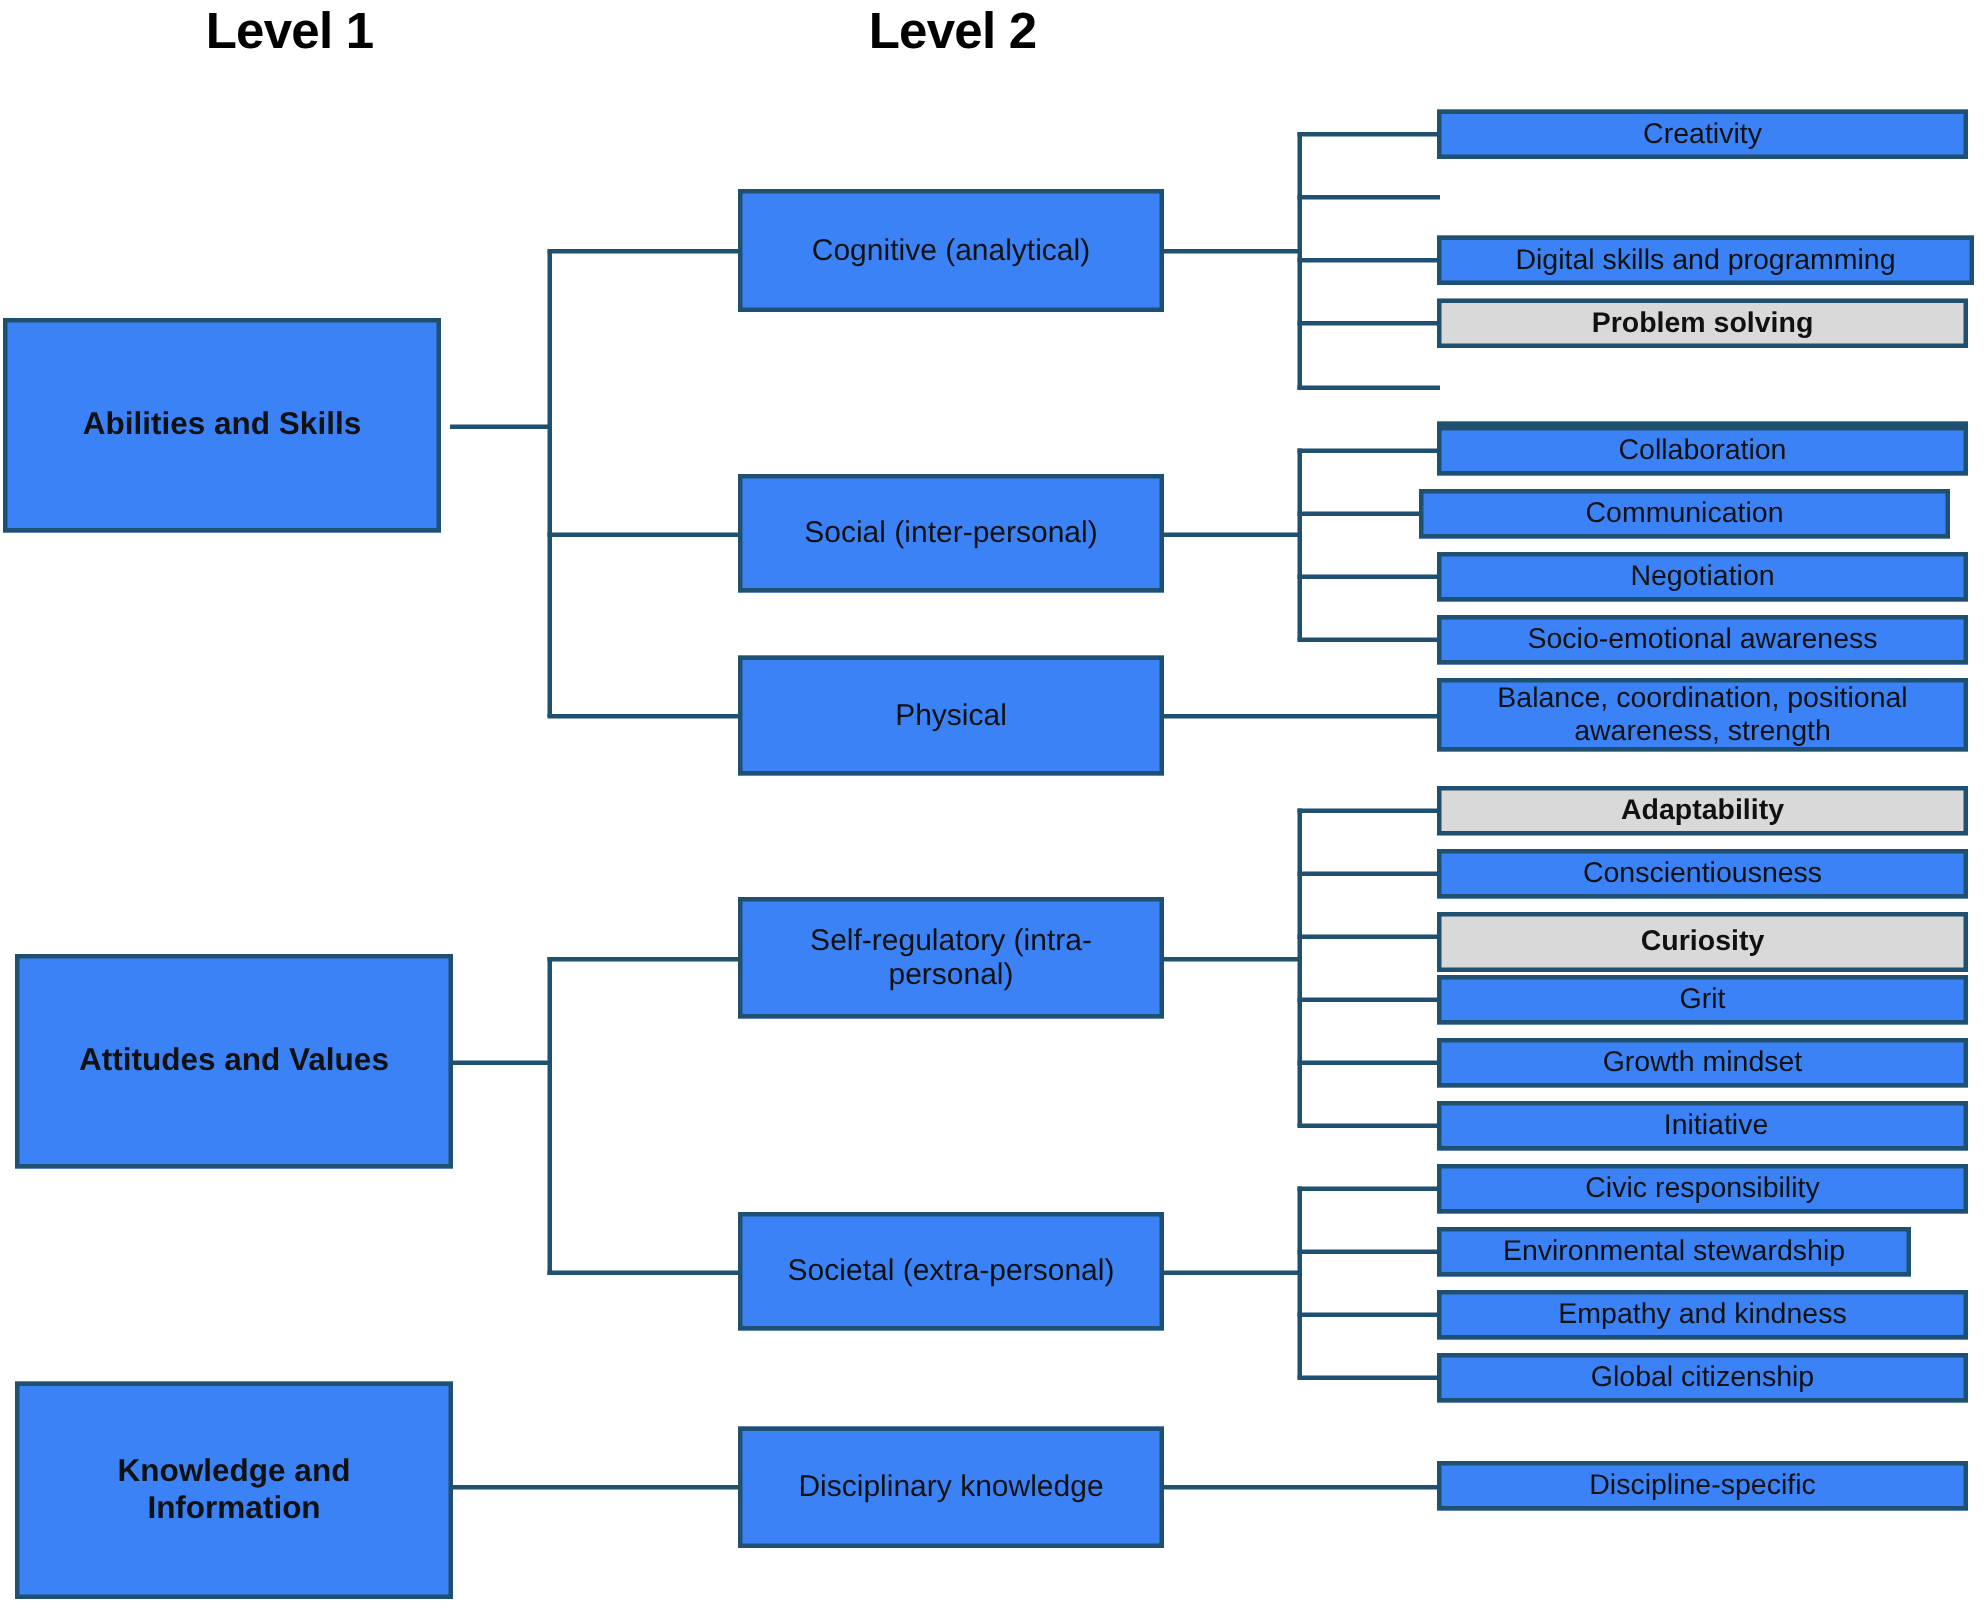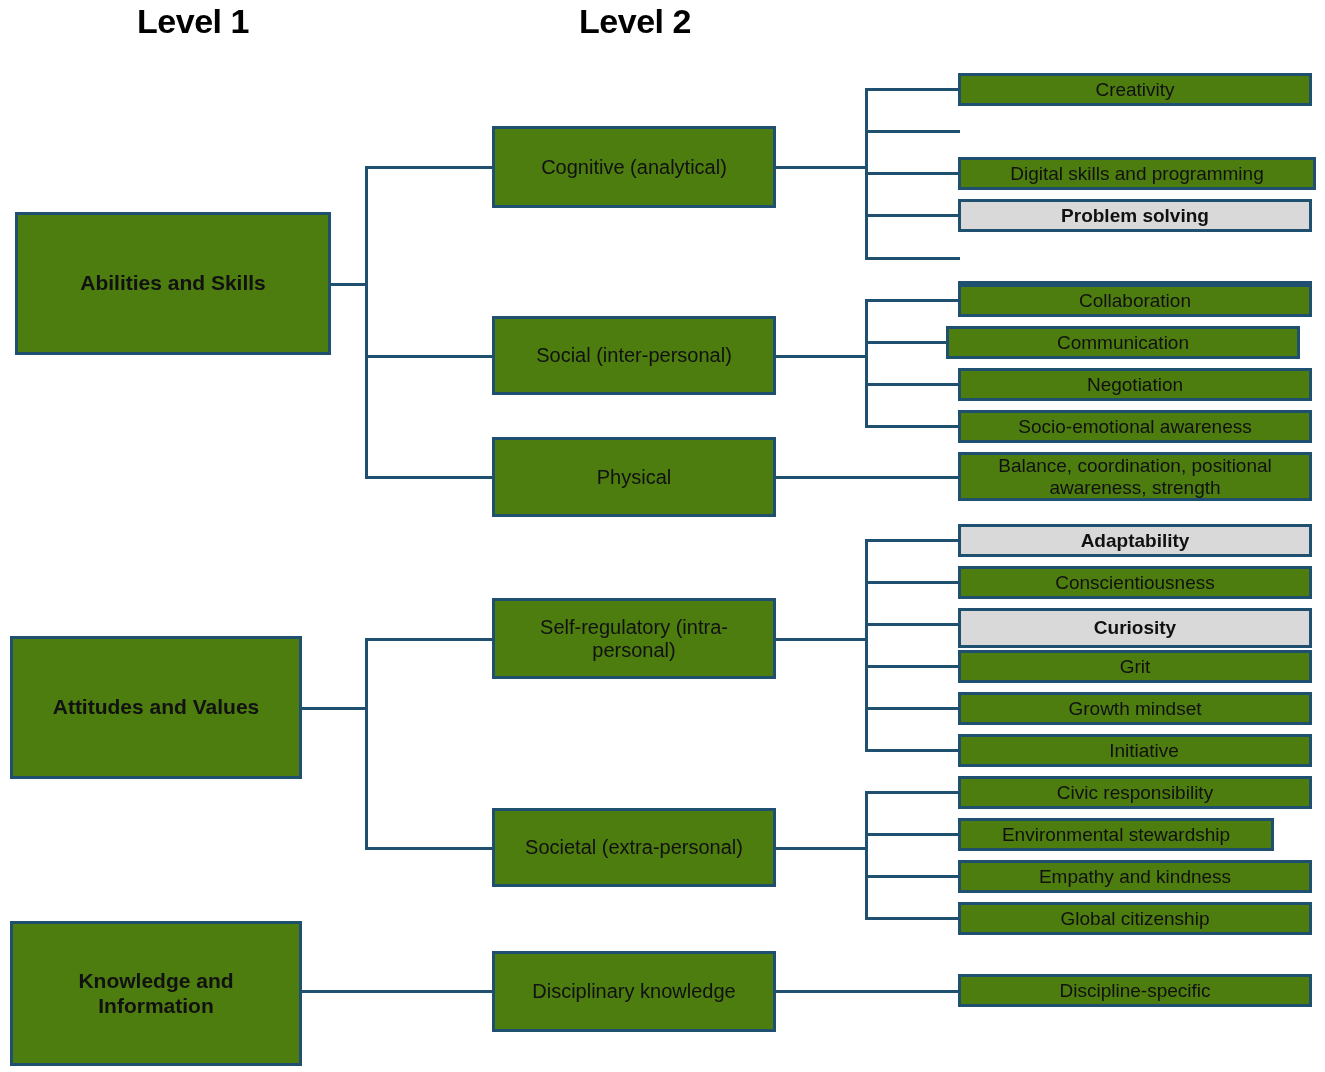--- a/index.html
+++ b/index.html
@@ -24,21 +24,21 @@
     font-weight: bold;
     color: #000000;
     letter-spacing: -0.5px;
     white-space: nowrap;
   }
   
   .node {
     position: absolute;
     box-sizing: border-box;
     border: 3px solid #1F5070;
-    background: #4d7c0f;
+    background: #3b82f6;
     display: flex;
     align-items: center;
     justify-content: center;
     text-align: center;
     color: #111111;
     line-height: 1.15;
     padding: 0 6px;
   }
   .node.level1 {
     font-size: 21px;
@@ -119,21 +119,21 @@
 
   <div class="hline" style="left:775px; top:847px; width:92px;"></div>
   <div class="vline" style="left:865px; top:791px; height:128px;"></div>
   <div class="hline" style="left:865px; top:791px; width:95px;"></div>
   <div class="hline" style="left:865px; top:833px; width:95px;"></div>
   <div class="hline" style="left:865px; top:875px; width:95px;"></div>
   <div class="hline" style="left:865px; top:917px; width:95px;"></div>
 
   <div class="hline" style="left:775px; top:990px; width:185px;"></div>
 
-  <div class="node level1" style="left:15px; top:212px; width:316px; height:143px;">
+  <div class="node level1" style="left:2px; top:212px; width:292px; height:143px;">
     <span>Abilities and Skills</span>
   </div>
   <div class="node level1" style="left:10px; top:636px; width:292px; height:143px;">
     <span>Attitudes and Values</span>
   </div>
   <div class="node level1" style="left:10px; top:921px; width:292px; height:145px;">
     <span style="max-width:200px;">Knowledge and Information</span>
   </div>
 
   <div class="node level2" style="left:492px; top:316px; width:284px; height:79px;">

